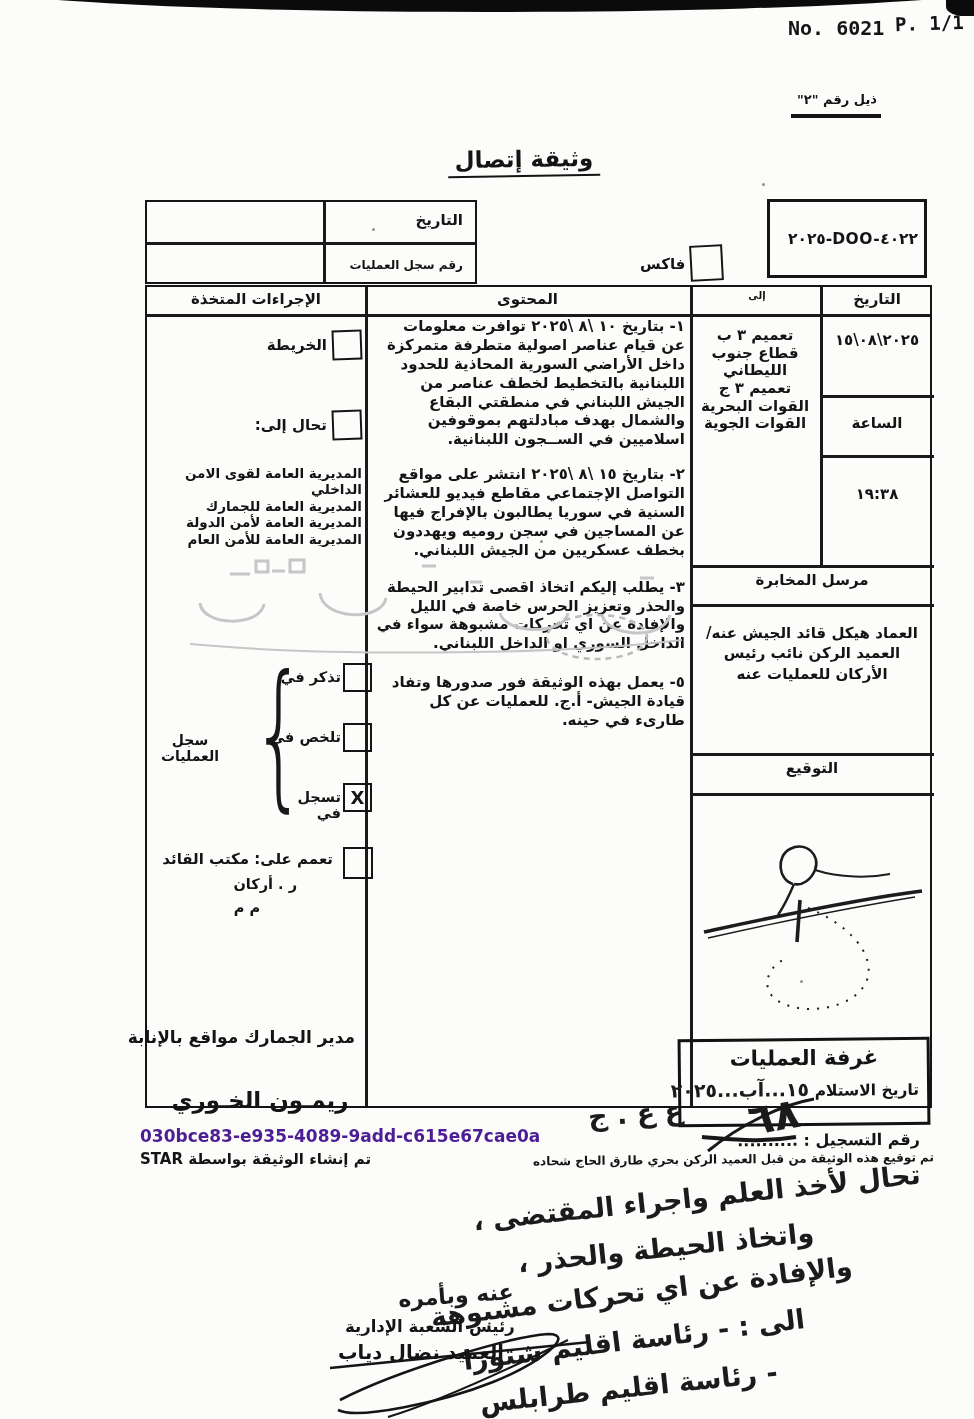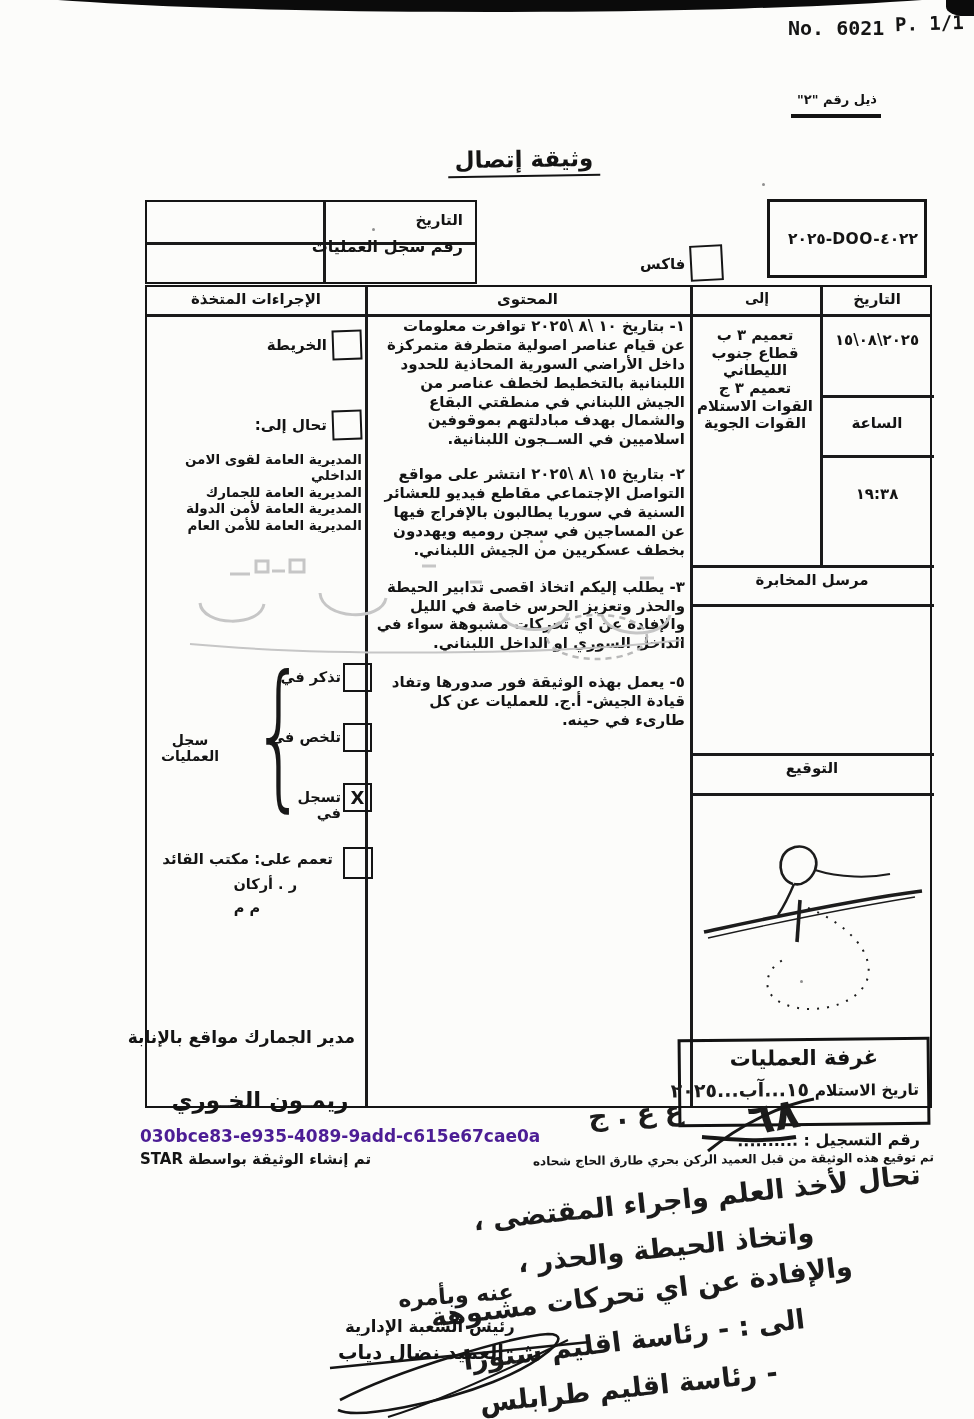--- a/index.html
+++ b/index.html
@@ -40,21 +40,21 @@
 
   <div class="abs rtl b center" style="left:793px;top:92px;width:88px;font-size:13px;">ذيل رقم "٢"</div>
   <div class="abs" style="left:791px;top:114px;width:90px;height:4px;background:#131313;"></div>
 
   <div class="abs rtl b center" style="left:448px;top:146px;width:152px;font-size:23px;border-bottom:2.5px solid #141414;padding-bottom:3px;transform:rotate(-1deg);">وثيقة إتصال</div>
 
   <div class="abs box" style="left:145px;top:200px;width:332px;height:84px;">
     <div class="line" style="left:176px;top:0;width:2.5px;height:100%;"></div>
     <div class="line" style="left:0;top:40px;width:100%;height:2.5px;"></div>
     <div class="abs rtl sb" style="right:12px;top:9px;font-size:15px;">التاريخ</div>
-    <div class="abs rtl sb" style="right:12px;top:35px;font-size:16px;">رقم سجل العمليات</div>
+    <div class="abs rtl sb" style="right:12px;top:56px;font-size:12px;">رقم سجل العمليات</div>
     <div class="abs" style="left:0;top:0;width:176px;height:40px;"></div>
     <div class="abs" style="left:0;top:40px;width:176px;height:44px;"></div>
   </div>
 
   <div class="abs rtl b" style="left:640px;top:255px;font-size:15px;">فاكس</div>
   <div class="chk" style="left:690px;top:245px;width:33px;height:36px;transform:rotate(-3deg);"></div>
 
   <div class="abs box ltr center" style="left:767px;top:199px;width:160px;height:79px;border-width:3px;display:flex;align-items:center;justify-content:center;">
     <span class="b" style="font-size:15.5px;letter-spacing:.5px;">٢٠٢٥-DOO-٤٠٢٢</span>
   </div>
@@ -67,36 +67,37 @@
     <div class="line" style="left:0;top:27px;width:100%;height:2.5px;"></div>
     <div class="line" style="left:673px;top:108px;width:114px;height:2.5px;"></div>
     <div class="line" style="left:673px;top:168px;width:114px;height:2.5px;"></div>
     <div class="line" style="left:543px;top:278px;width:244px;height:2.5px;"></div>
     <div class="line" style="left:543px;top:317px;width:244px;height:2.5px;"></div>
     <div class="line" style="left:543px;top:466px;width:244px;height:2.5px;"></div>
     <div class="line" style="left:543px;top:506px;width:244px;height:2.5px;"></div>
 
     <div class="abs rtl b center" style="left:0;top:3px;width:218px;font-size:15px;">الإجراءات المتخذة</div>
     <div class="abs rtl b center" style="left:218px;top:3px;width:325px;font-size:15px;">المحتوى</div>
-    <div class="abs rtl b center" style="left:543px;top:3px;width:134px;font-size:14px;">إلى</div>
+    <div class="abs rtl b center" style="left:543px;top:3px;width:134px;font-size:10px;">إلى</div>
     <div class="abs rtl b center" style="left:673px;top:3px;width:114px;font-size:15px;">التاريخ</div>
 
     <div class="abs rtl center sb" style="left:546px;top:40px;width:124px;font-size:15px;line-height:1.18;">
       <div>تعميم ٣ ب</div>
       <div>قطاع جنوب الليطاني</div>
       <div>تعميم ٣ ج</div>
-      <div>القوات الاستلام</div>
+      <div>القوات البحرية</div>
       <div>القوات الجوية</div>
     </div>
 
     <div class="abs rtl b center" style="left:673px;top:44px;width:114px;font-size:15px;">٢٠٢٥\٠٨\١٥</div>
     <div class="abs rtl b center" style="left:673px;top:127px;width:114px;font-size:15px;">الساعة</div>
     <div class="abs rtl b center" style="left:673px;top:198px;width:114px;font-size:15px;">١٩:٣٨</div>
 
     <div class="abs rtl b center" style="left:543px;top:284px;width:244px;font-size:15px;">مرسل المخابرة</div>
+    <div class="abs rtl center sb" style="left:551px;top:336px;width:228px;font-size:15px;line-height:1.35;">العماد هيكل قائد الجيش عنه/ العميد الركن نائب رئيس الأركان للعمليات عنه</div>
 
     <div class="abs rtl b center" style="left:543px;top:472px;width:244px;font-size:15px;">التوقيع</div>
     <svg class="abs" style="left:543px;top:515px;" width="244" height="300" viewBox="0 0 244 300" fill="none">
       <path d="M103 82 C 88 78 86 54 100 47 C 116 39 131 53 125 68 C 121 78 112 84 104 82" stroke="#1c1c1c" stroke-width="2.6"></path>
       <path d="M104 82 C 99 94 94 104 88 113" stroke="#1c1c1c" stroke-width="2.4"></path>
       <path d="M14 130 C 70 118 160 98 232 89" stroke="#1c1c1c" stroke-width="3.6"></path>
       <path d="M18 136 C 80 122 170 104 225 95" stroke="#1c1c1c" stroke-width="1.4"></path>
       <path d="M125 68 C 150 76 180 76 200 72" stroke="#1c1c1c" stroke-width="2"></path>
       <path d="M110 98 L 107 140" stroke="#1c1c1c" stroke-width="3.6"></path>
       <path d="M118 106 C 158 122 186 152 177 178 C 166 208 108 216 84 196 C 70 183 80 162 96 157" stroke="#1c1c1c" stroke-width="2" stroke-dasharray="2 8"></path>
@@ -108,21 +109,21 @@
       <p style="margin:0 0 20px 0;">٣- يطلب إليكم اتخاذ اقصى تدابير الحيطة والحذر وتعزيز الحرس خاصة في الليل والإفادة عن اي تحركات مشبوهة سواء في الداخل السوري او الداخل اللبناني.</p>
       <p style="margin:0;">٥- يعمل بهذه الوثيقة فور صدورها وتفاد قيادة الجيش- أ.ج. للعمليات عن كل طارىء في حينه.</p>
     </div>
 
     <div class="chk" style="left:185px;top:43px;width:30px;height:30px;transform:rotate(-2deg);"></div>
     <div class="abs rtl sb right" style="left:100px;top:49px;width:80px;font-size:15px;">الخريطة</div>
 
     <div class="chk" style="left:185px;top:123px;width:30px;height:30px;transform:rotate(-2deg);"></div>
     <div class="abs rtl sb right" style="left:95px;top:129px;width:85px;font-size:15px;">تحال إلى:</div>
 
-    <div class="abs rtl right sb" style="left:10px;top:164px;width:205px;font-size:13.5px;line-height:1.22;">
+    <div class="abs rtl right sb" style="left:10px;top:178px;width:205px;font-size:13.5px;line-height:1.22;">
       <div>المديرية العامة لقوى الامن الداخلي</div>
       <div>المديرية العامة للجمارك</div>
       <div>المديرية العامة لأمن الدولة</div>
       <div>المديرية العامة للأمن العام</div>
     </div>
 
     <div class="abs" style="left:82px;top:368px;font-size:158px;line-height:158px;font-weight:200;transform:scaleX(.55);color:#181818;">{</div>
     <div class="abs rtl sb center" style="left:0px;top:445px;width:86px;font-size:14px;">سجل العمليات</div>
 
     <div class="abs rtl sb right" style="left:122px;top:382px;width:72px;font-size:14.5px;">تذكر في</div>

